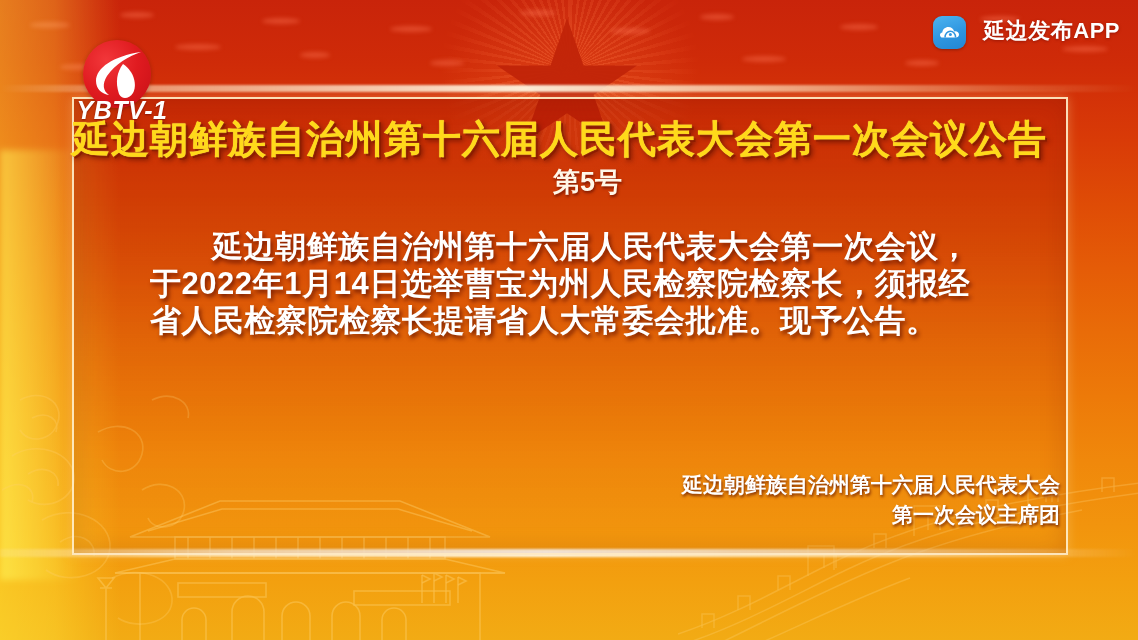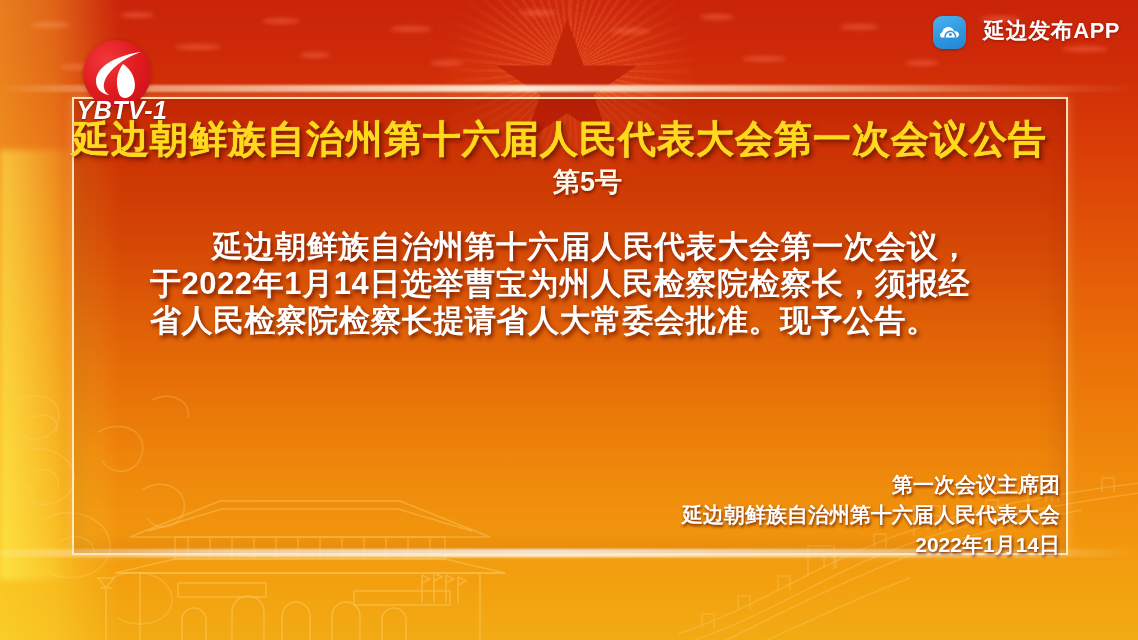--- a/index.html
+++ b/index.html
@@ -326,18 +326,17 @@
     </div>
     <div class="app-text">延边发布APP</div>
   </div>
 
   <div class="title">延边朝鲜族自治州第十六届人民代表大会第一次会议公告</div>
   <div class="subtitle">第5号</div>
 
   <div class="body-text">延边朝鲜族自治州第十六届人民代表大会第一次会议，于2022年1月14日选举曹宝为州人民检察院检察长，须报经省人民检察院检察长提请省人大常委会批准。现予公告。</div>
 
   <div class="signature">
+    <div>延边朝鲜族自治州第十六届人民代表大会</div>
     <div>第一次会议主席团</div>
-    <div>延边朝鲜族自治州第十六届人民代表大会</div>
-    <div>2022年1月14日</div>
   </div>
 
 </div>
 
 </body></html>

